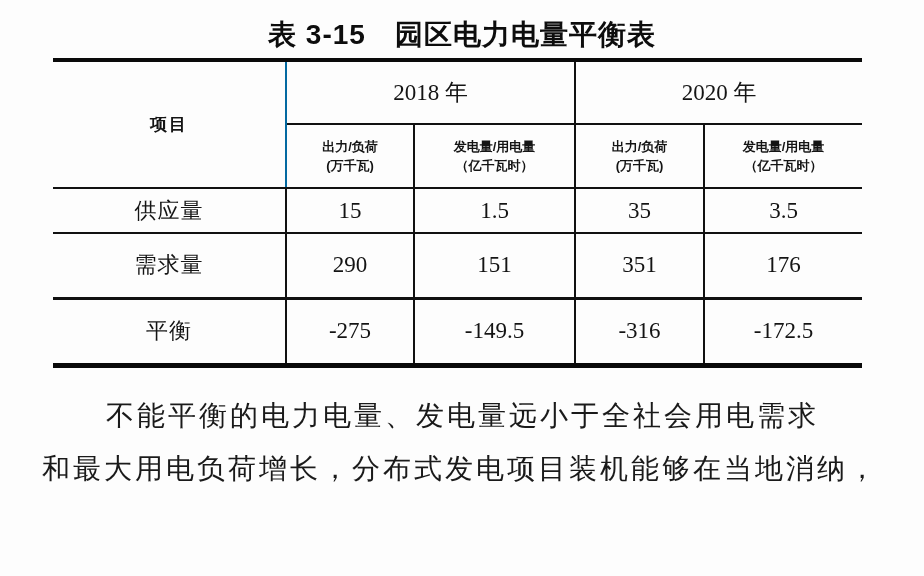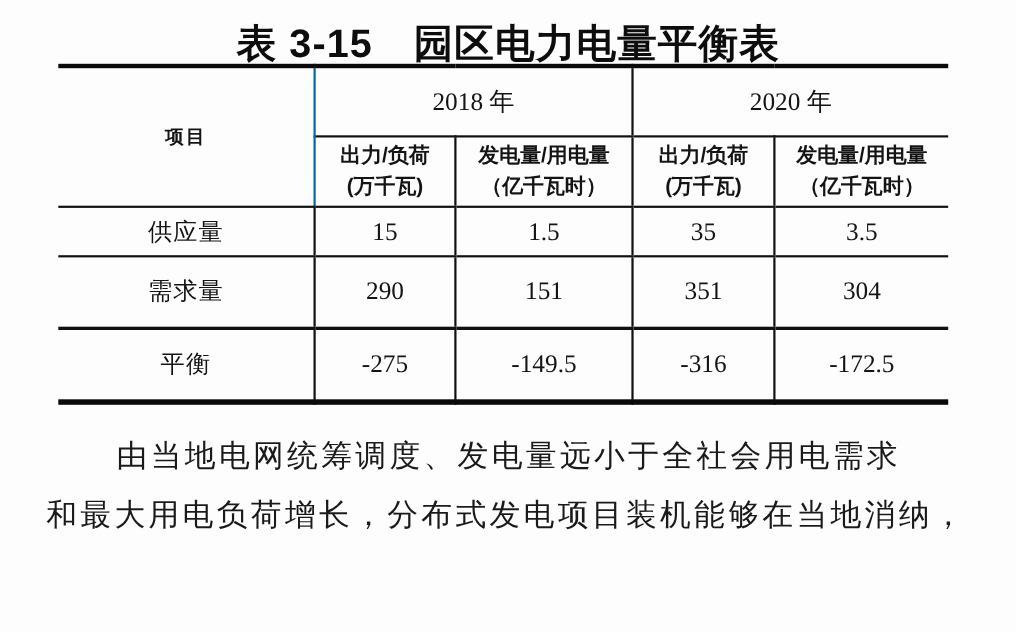--- a/index.html
+++ b/index.html
@@ -11,21 +11,21 @@
     color:#141414;
     font-family:"Liberation Serif", serif;
     overflow:hidden;
   }
   .title {
     padding-top:16px;
     height:58px;
     text-align:center;
     font-family:"Liberation Sans", sans-serif;
     font-weight:bold;
-    font-size:36px;
+    font-size:28px;
     letter-spacing:1px;
     color:#0d0d0d;
   }
   table.balance {
     border-collapse:collapse;
     table-layout:fixed;
     margin-left:53px;
     width:809px;
     border-top:4px solid #0a0a0a;
     border-bottom:5px solid #0a0a0a;
@@ -49,21 +49,21 @@
   }
   th.year {
     height:64px;
     font-family:"Liberation Serif", serif;
     font-size:23px;
   }
   th.sub {
     height:64px;
     font-family:"Liberation Sans", sans-serif;
     font-weight:bold;
-    font-size:19px;
+    font-size:13px;
     line-height:1.5;
   }
   td.rowlabel {
     font-size:22px;
     letter-spacing:1px;
   }
   td.val {
     font-size:23px;
     margin-left:21px;
   }
@@ -132,31 +132,31 @@
       <td class="val vl hb">1.5</td>
       <td class="val vl hb">35</td>
       <td class="val vl hb">3.5</td>
     </tr>
 
     <tr class="body-r2">
       <td class="rowlabel hb-strong">需求量</td>
       <td class="val vl hb-strong">290</td>
       <td class="val vl hb-strong">151</td>
       <td class="val vl hb-strong">351</td>
-      <td class="val vl hb-strong">304</td>
+      <td class="val vl hb-strong">176</td>
     </tr>
 
     <tr class="body-r3">
       <td class="rowlabel">平衡</td>
       <td class="val vl">-275</td>
       <td class="val vl">-149.5</td>
       <td class="val vl">-316</td>
       <td class="val vl">-172.5</td>
     </tr>
   </tbody>
     </table>
 
   <div class="para">
-    <div class="pline indent">由当地电网统筹调度、发电量远小于全社会用电需求</div>
+    <div class="pline indent">不能平衡的电力电量、发电量远小于全社会用电需求</div>
     <div class="pline">和最大用电负荷增长，分布式发电项目装机能够在当地消纳，</div>
   </div>
 
 </div>
 
 </body></html>

